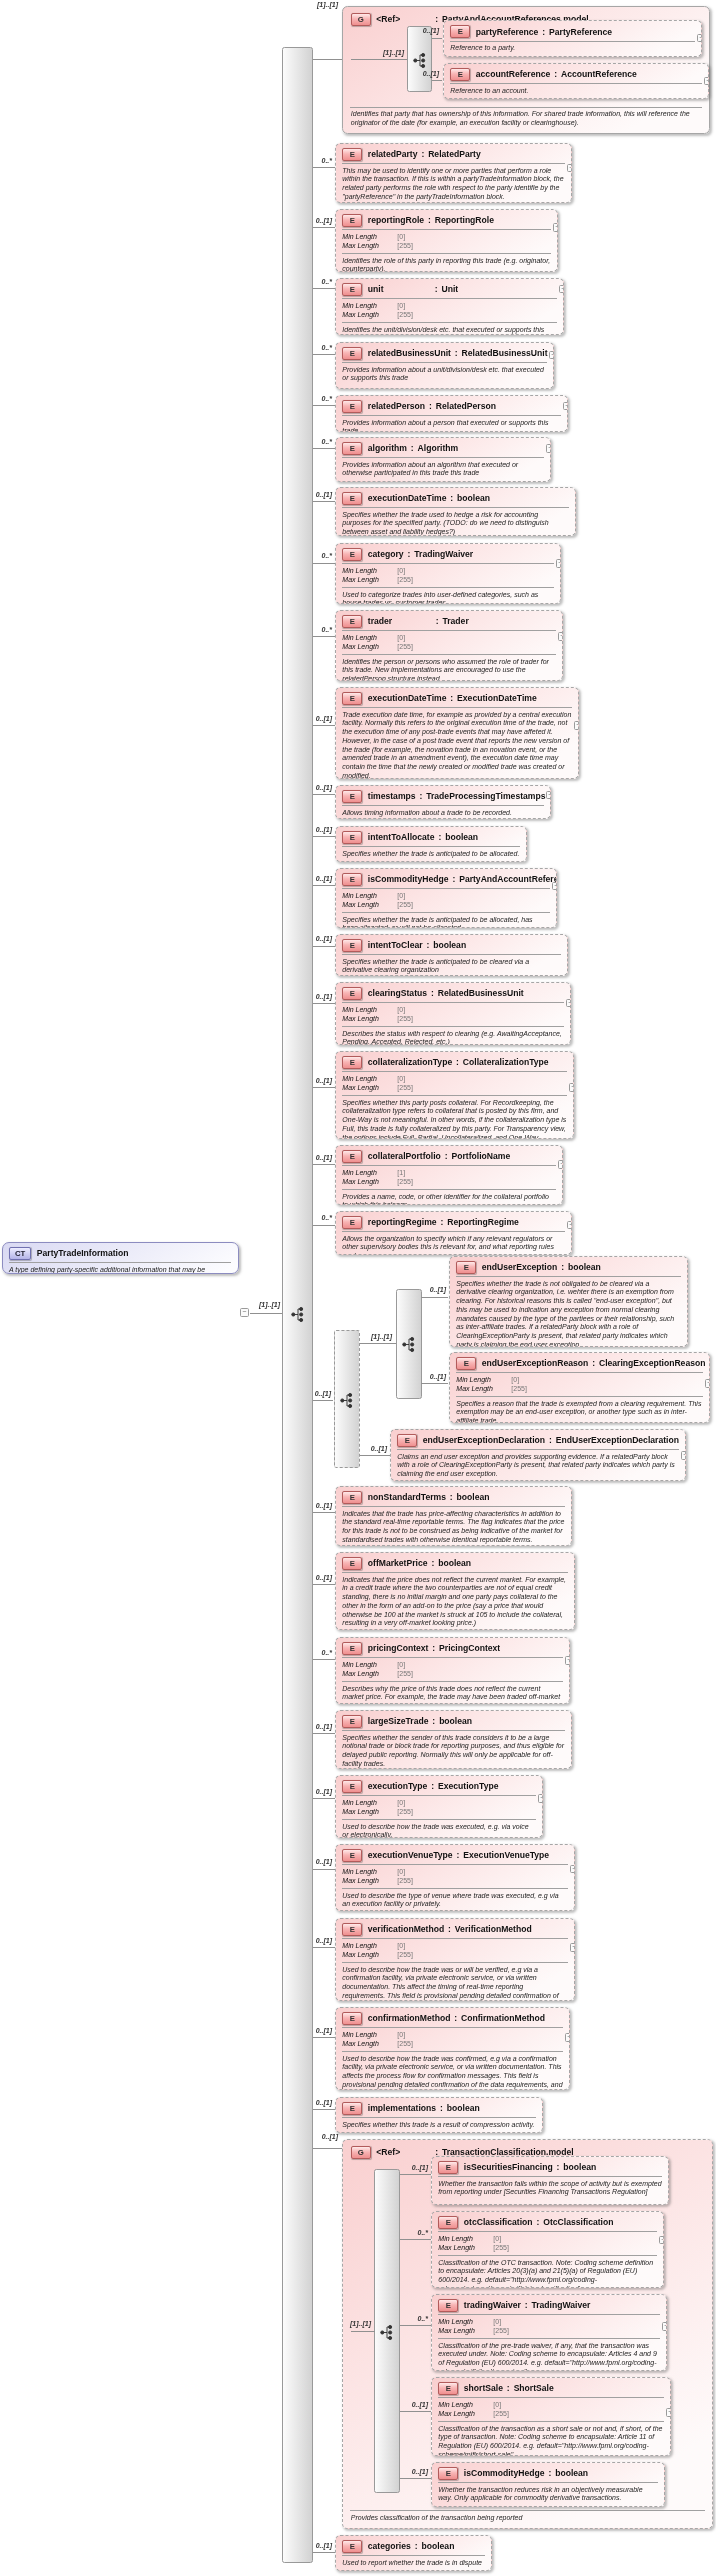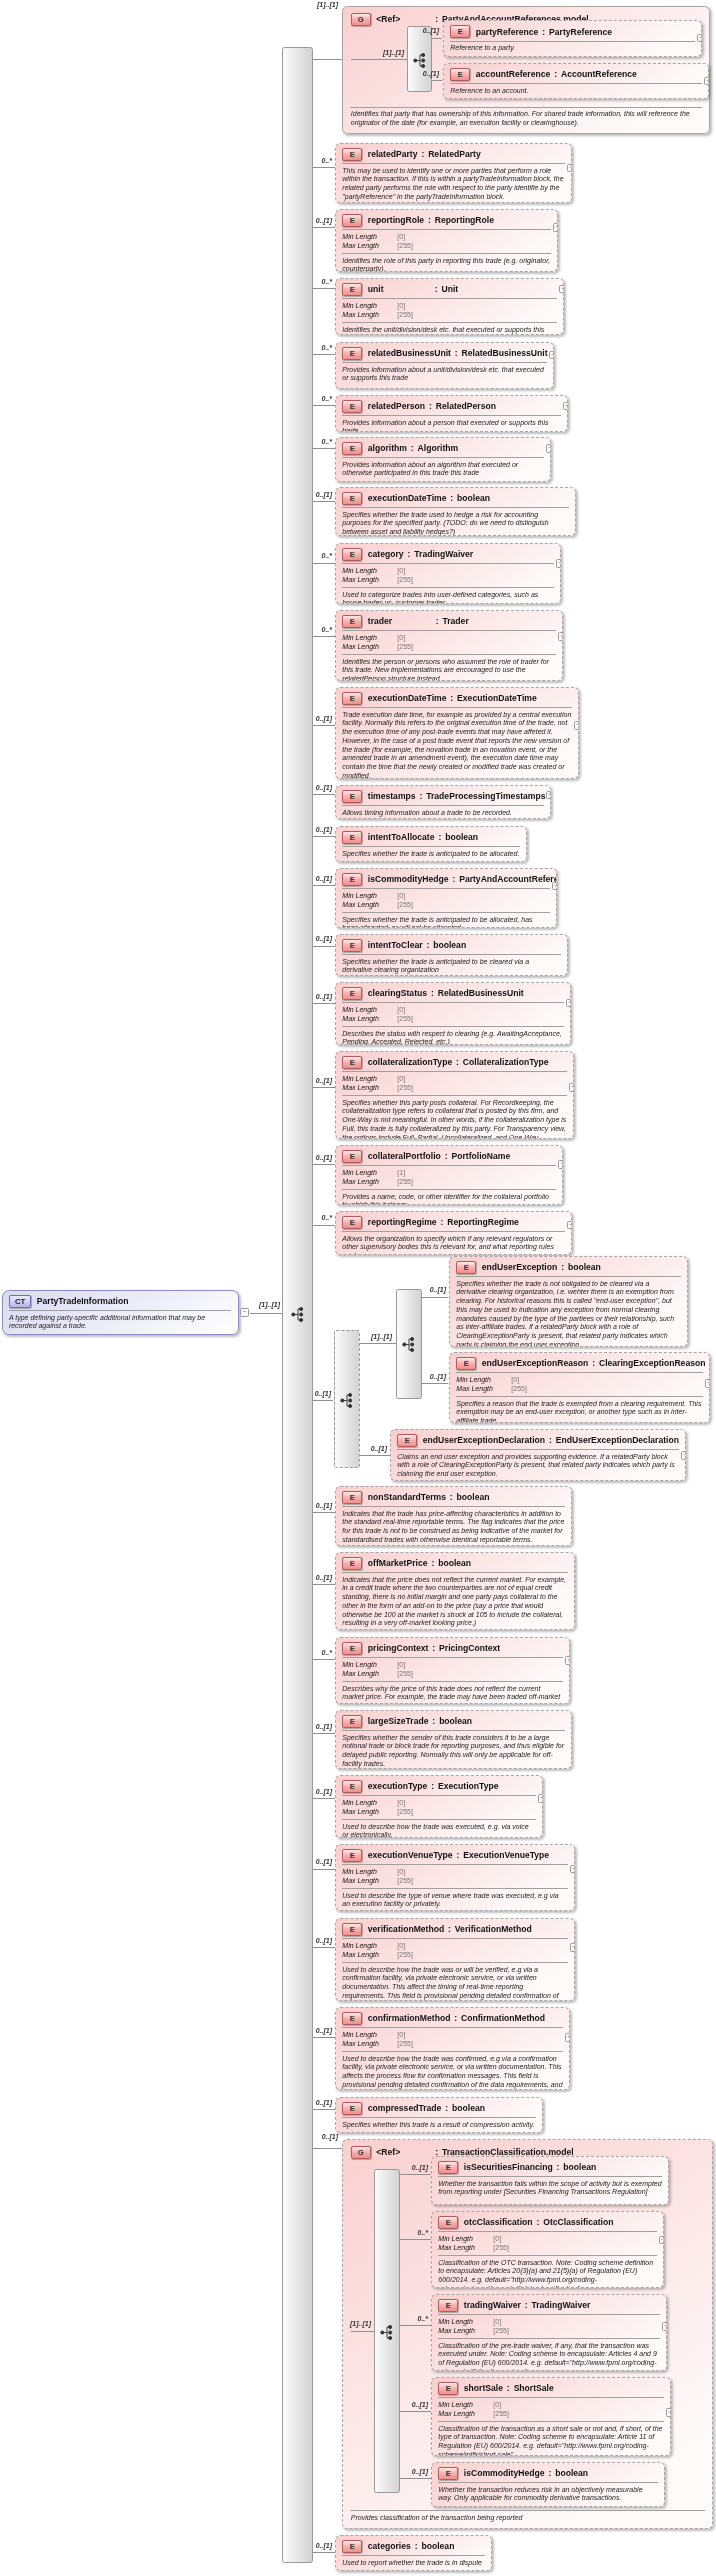--- a/index.html
+++ b/index.html
@@ -52,21 +52,21 @@
             <line x1="4" y1="12" x2="10" y2="12"></line>
             <line x1="10" y1="5" x2="10" y2="19"></line>
             <line x1="10" y1="5" x2="14" y2="5"></line>
             <line x1="10" y1="19" x2="14" y2="19"></line>
             <circle cx="14" cy="5" r="2"></circle>
             <circle cx="14" cy="12" r="2"></circle>
             <circle cx="14" cy="19" r="2"></circle>
           </g>
         </svg></div>
     </div>
-    <div class="box solid rootbox" style="left: 1.6px; top: 1290px; width: 237px; height: 45px;">
+    <div class="box solid rootbox" style="left: 1.6px; top: 1242px; width: 237px; height: 32px;">
       <div class="hdr">
         <span class="badge">CT</span>
         <span class="nm">PartyTradeInformation</span>
       </div>
       <div class="sep"></div>
       <div class="ann">A type defining party-specific additional information that may be recorded against a trade.</div>
     </div>
     <div class="hline" style="left: 250px; top: 1313px; width: 32px;"></div>
     <div class="card" style="left: 244px; top: 1301px;">[1]..[1]</div>
     <div class="collapse" style="left: 240px; top: 1308px;">−</div>
@@ -677,21 +677,21 @@
       </div>
       <div class="sep"></div>
       <div class="ann">Used to describe how the trade was confirmed, e.g via a confirmation facility, via private electronic service, or via written documentation. This affects the process flow for confirmation messages. This field is provisional pending detailed confirmation of the data requirements, and may not be included in subsequent working drafts.</div>
       <div class="expand" style="right: -4.7px; top: 25px;">+</div>
     </div>
     <div class="hline" style="left: 313px; top: 2109px; width: 22px;"></div>
     <div class="card" style="left: 296px; top: 2099px;">0..[1]</div>
     <div class="box" style="left: 335px; top: 2097px; width: 208px; height: 36px;">
       <div class="hdr">
         <span class="badge">E</span>
-        <span class="nm">compressedTrade</span>
+        <span class="nm">implementations</span>
         <span class="co">:</span>
         <span class="ty">boolean</span>
       </div>
       <div class="sep"></div>
       <div class="ann">Specifies whether this trade is a result of compression activity.</div>
     </div>
     <div class="hline" style="left: 313px; top: 2148px; width: 29px;"></div>
     <div class="card" style="left: 302px; top: 2133px;">0..[1]</div>
     <div class="box group" style="left: 342px; top: 2139px; width: 371px; height: 390px;">
       <div class="hdr">

